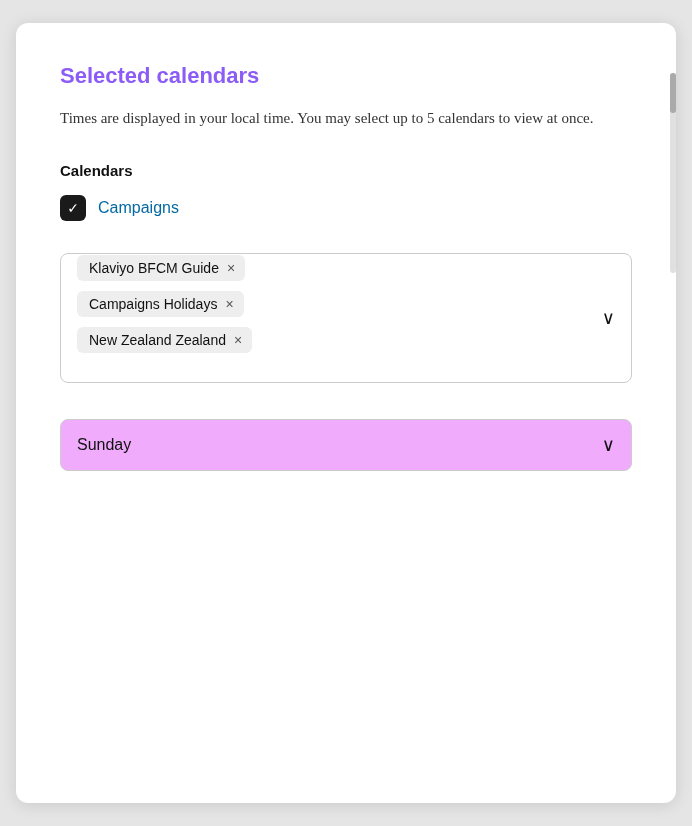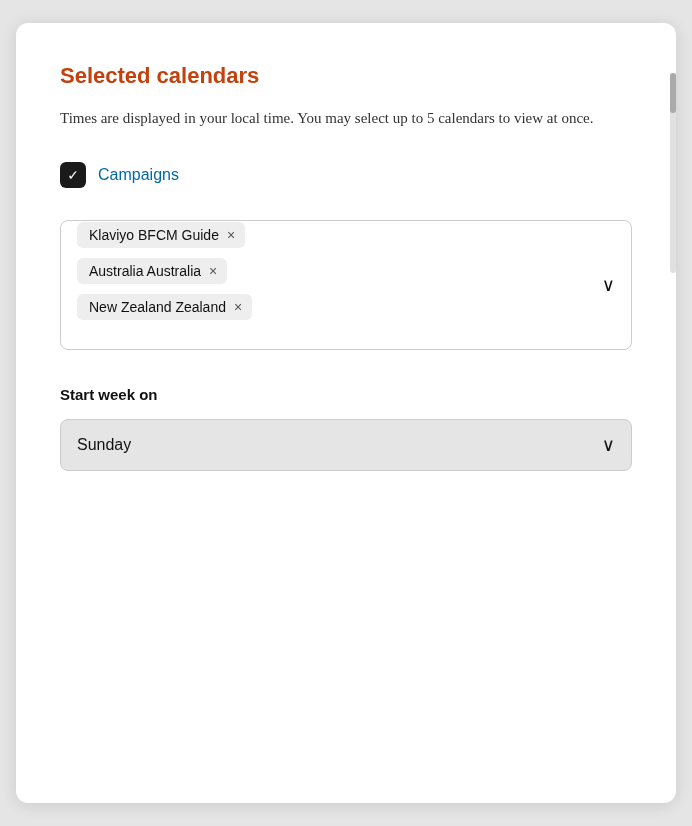--- a/index.html
+++ b/index.html
@@ -23,21 +23,21 @@
       width: 660px;
       min-height: 780px;
       padding: 40px 44px 40px 44px;
       box-shadow: 0 2px 16px rgba(0,0,0,0.12);
       position: relative;
     }
 
     .modal-title {
       font-size: 22px;
       font-weight: 700;
-      color: #c2410c;
+      color: #8b5cf6;
       margin-bottom: 18px;
     }
 
     .modal-description {
       font-size: 15px;
       color: #333333;
       line-height: 1.5;
       margin-bottom: 32px;
       font-family: Liberation Serif, serif;
     }
@@ -134,21 +134,21 @@
     }
 
     .select-box {
       border: 1.5px solid #cccccc;
       border-radius: 8px;
       padding: 14px 16px;
       display: flex;
       justify-content: space-between;
       align-items: center;
       cursor: pointer;
-      background: #e5e5e5;
+      background: #f0abfc;
     }
 
     .select-value {
       font-size: 16px;
       color: #111111;
     }
 
     .select-arrow {
       font-size: 18px;
       color: #111111;
@@ -178,53 +178,53 @@
 
   <div class="scrollbar-track">
     <div class="scrollbar-thumb"></div>
   </div>
 
   <h1 class="modal-title">Selected calendars</h1>
 
   <p class="modal-description">Times are displayed in your local time. You may select up to 5 calendars to view at once.</p>
 
   <div class="calendars-section">
+    <div class="section-label">Calendars</div>
     <div class="calendar-item">
       <div class="checkbox-icon">
         <span class="checkmark">✓</span>
       </div>
       <span class="calendar-name">Campaigns</span>
     </div>
   </div>
 
   <div class="other-calendars-section">
     <div class="multiselect-box">
       <div class="tags-container">
 
         <div class="tag">
           <span>Klaviyo BFCM Guide</span>
           <span class="tag-remove">×</span>
         </div>
 
         <div class="tag">
-          <span>Australia Australia</span>
+          <span>Campaigns Holidays</span>
           <span class="tag-remove">×</span>
         </div>
 
         <div class="tag">
           <span>New Zealand Zealand</span>
           <span class="tag-remove">×</span>
         </div>
 
       </div>
       <span class="dropdown-arrow">∨</span>
     </div>
   </div>
 
   <div class="start-week-section">
-    <div class="section-label">Start week on</div>
     <div class="select-box">
       <span class="select-value">Sunday</span>
       <span class="select-arrow">∨</span>
     </div>
   </div>
 
 </div>
 
 </body></html>

